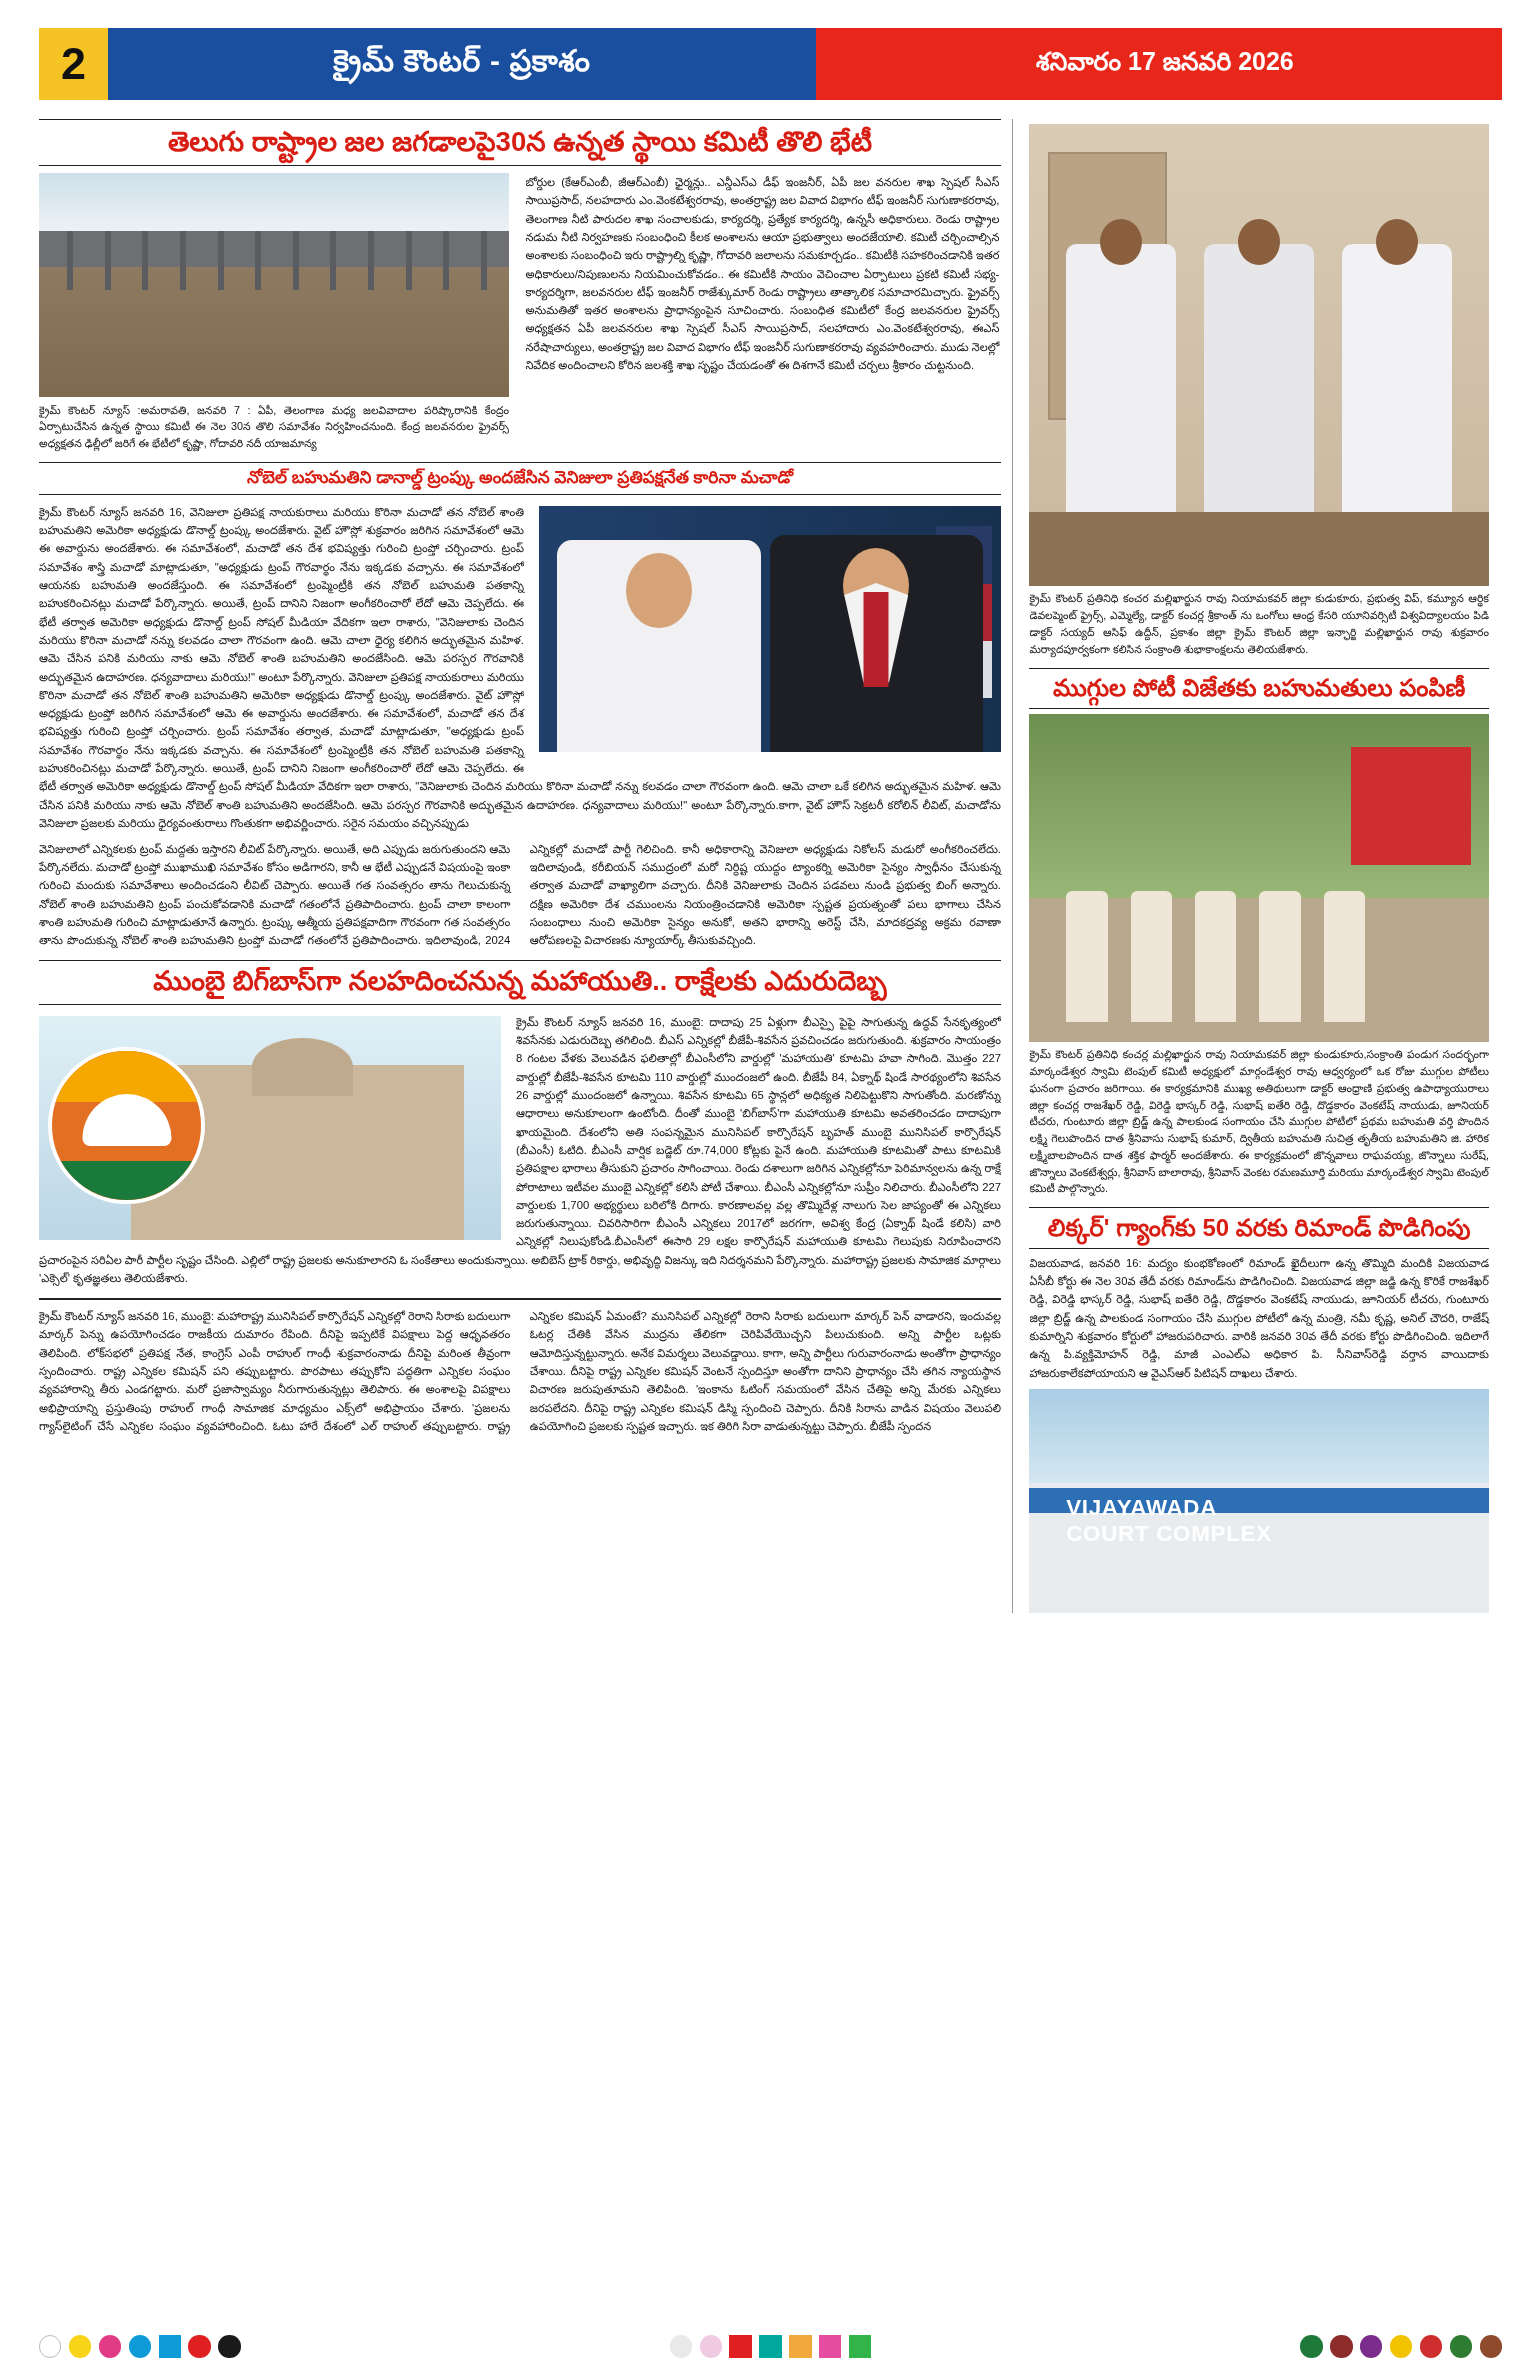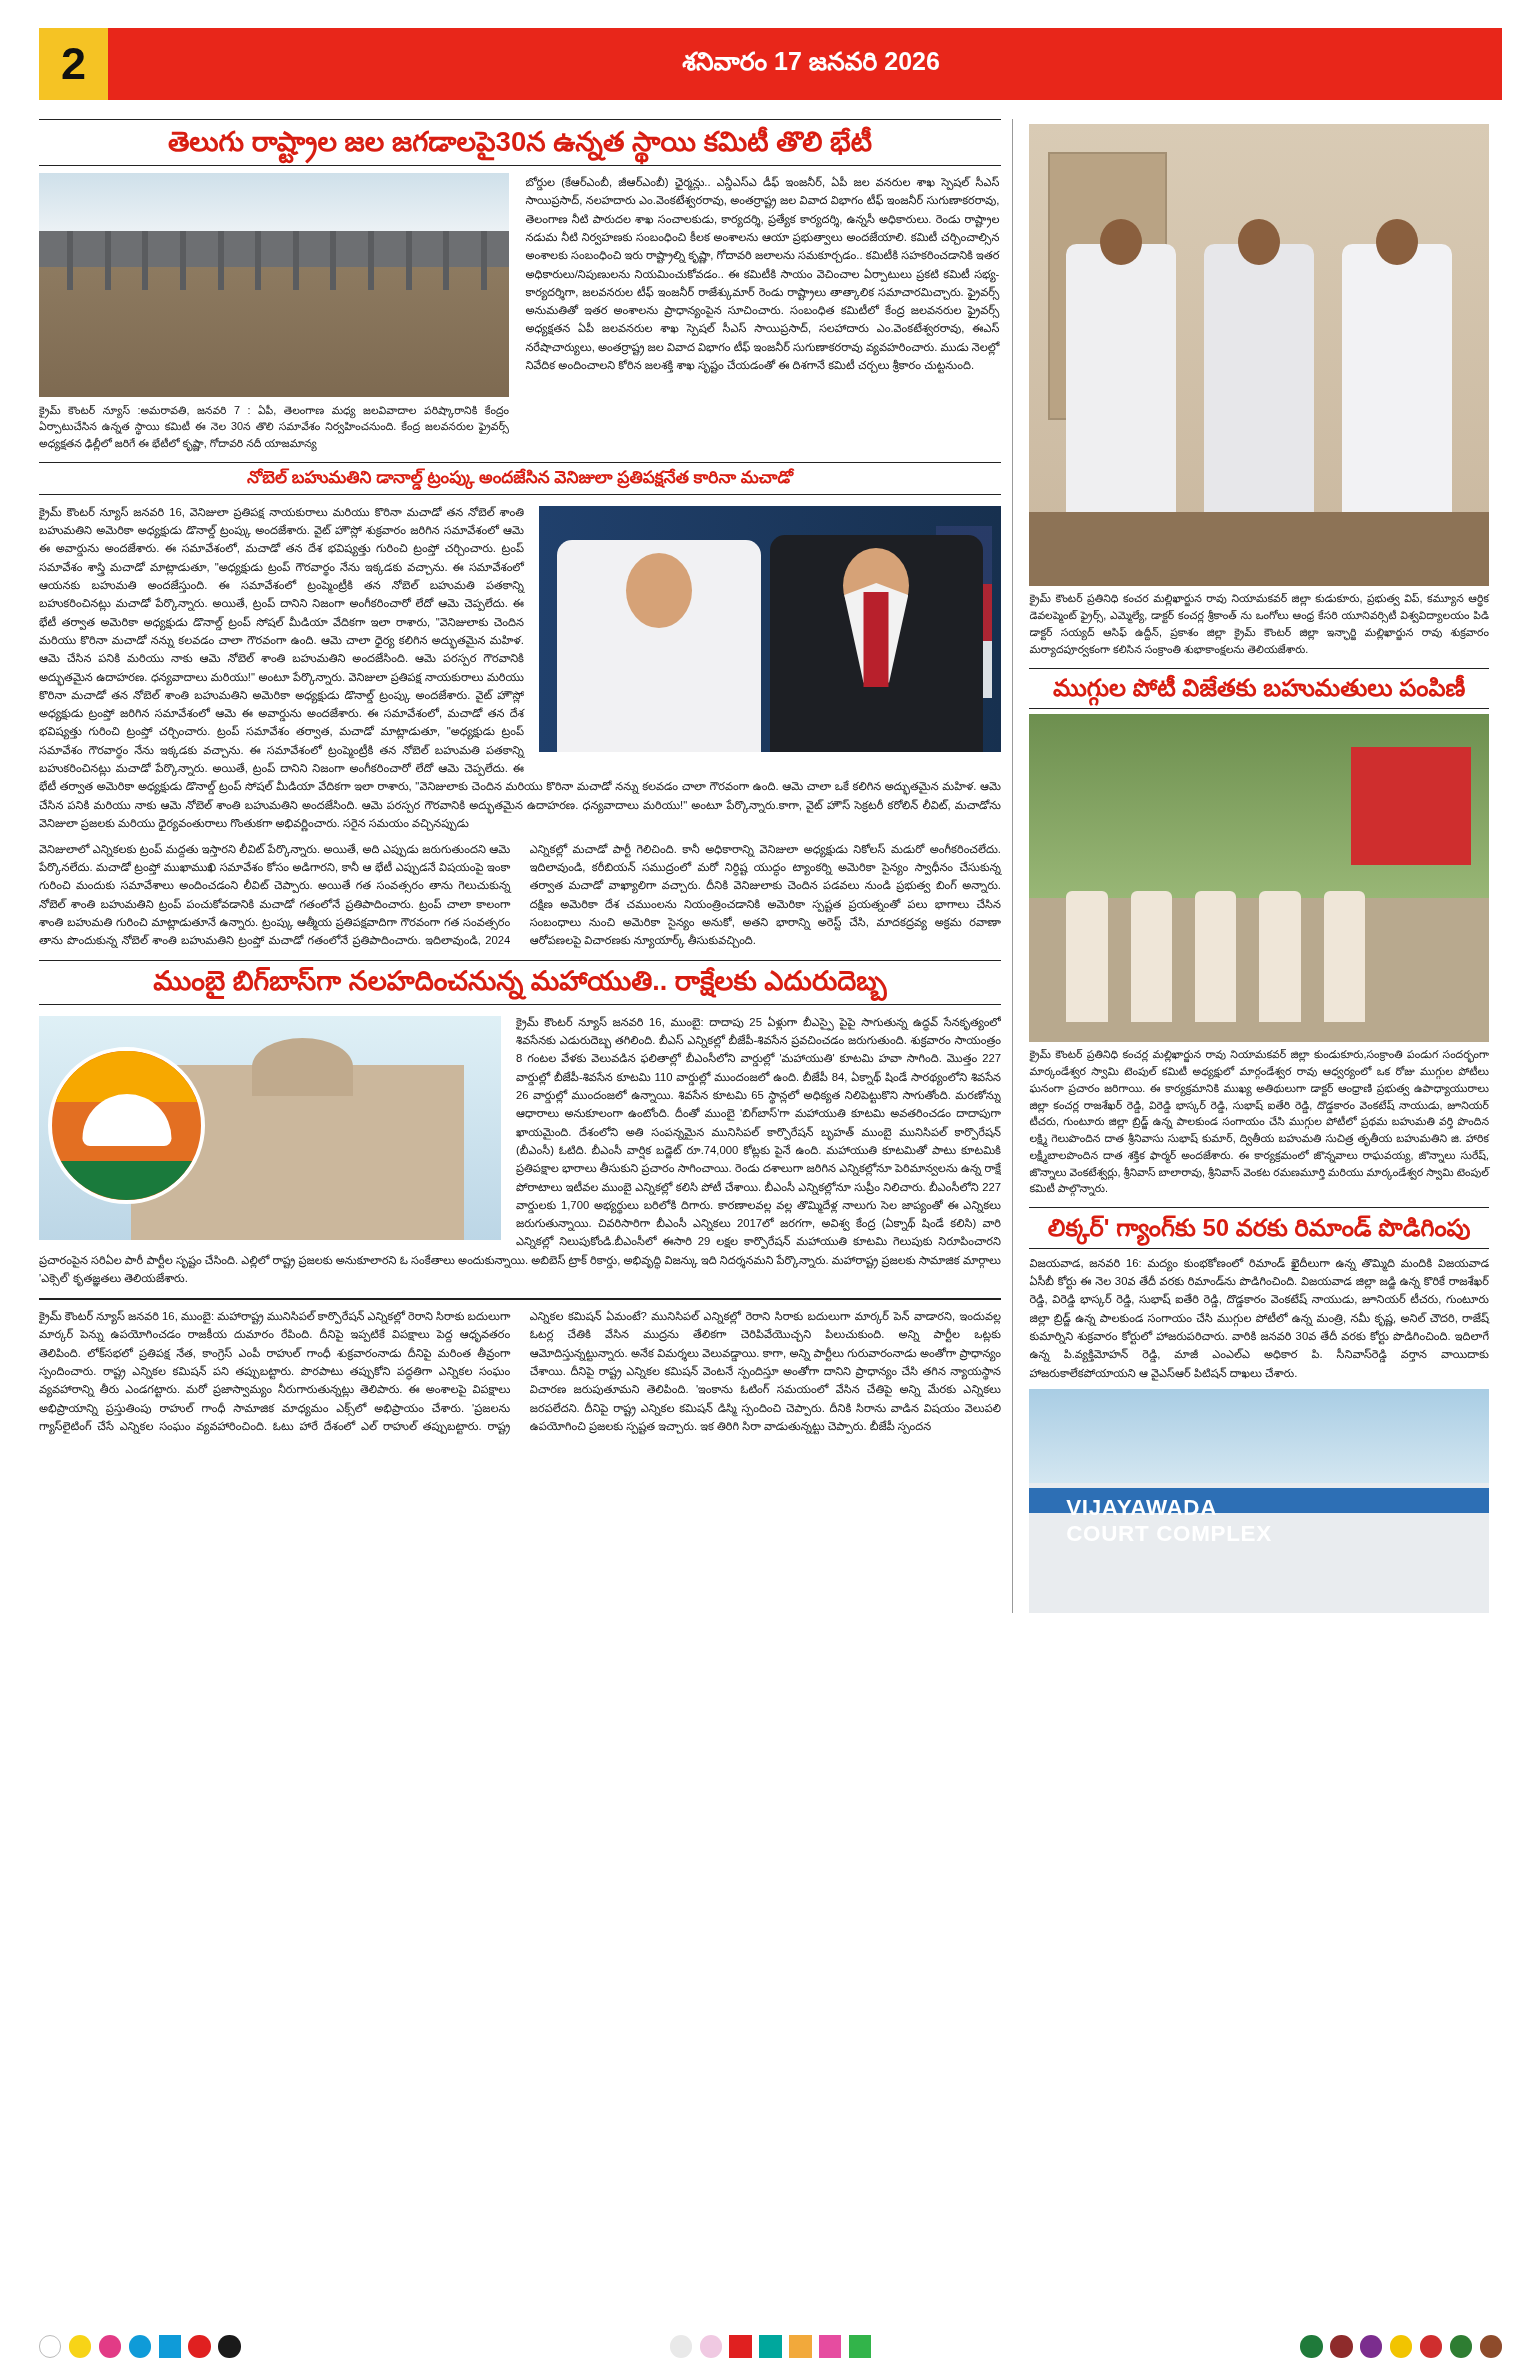--- a/index.html
+++ b/index.html
@@ -188,20 +188,21 @@
     border-left: 0.7px solid #999;
   }
 </style>
 </head>
 <body>
 
 <div class="page">
 
   <div class="masthead">
     <div class="mast-num">2</div>
+    <div class="mast-title">క్రైమ్ కౌంటర్ - ప్రకాశం</div>
     <div class="mast-date">శనివారం  17 జనవరి 2026</div>
   </div>
 
   <div class="content">
 
     <div class="top-wrap">
 
       <div class="left-col">
 
         <div>

